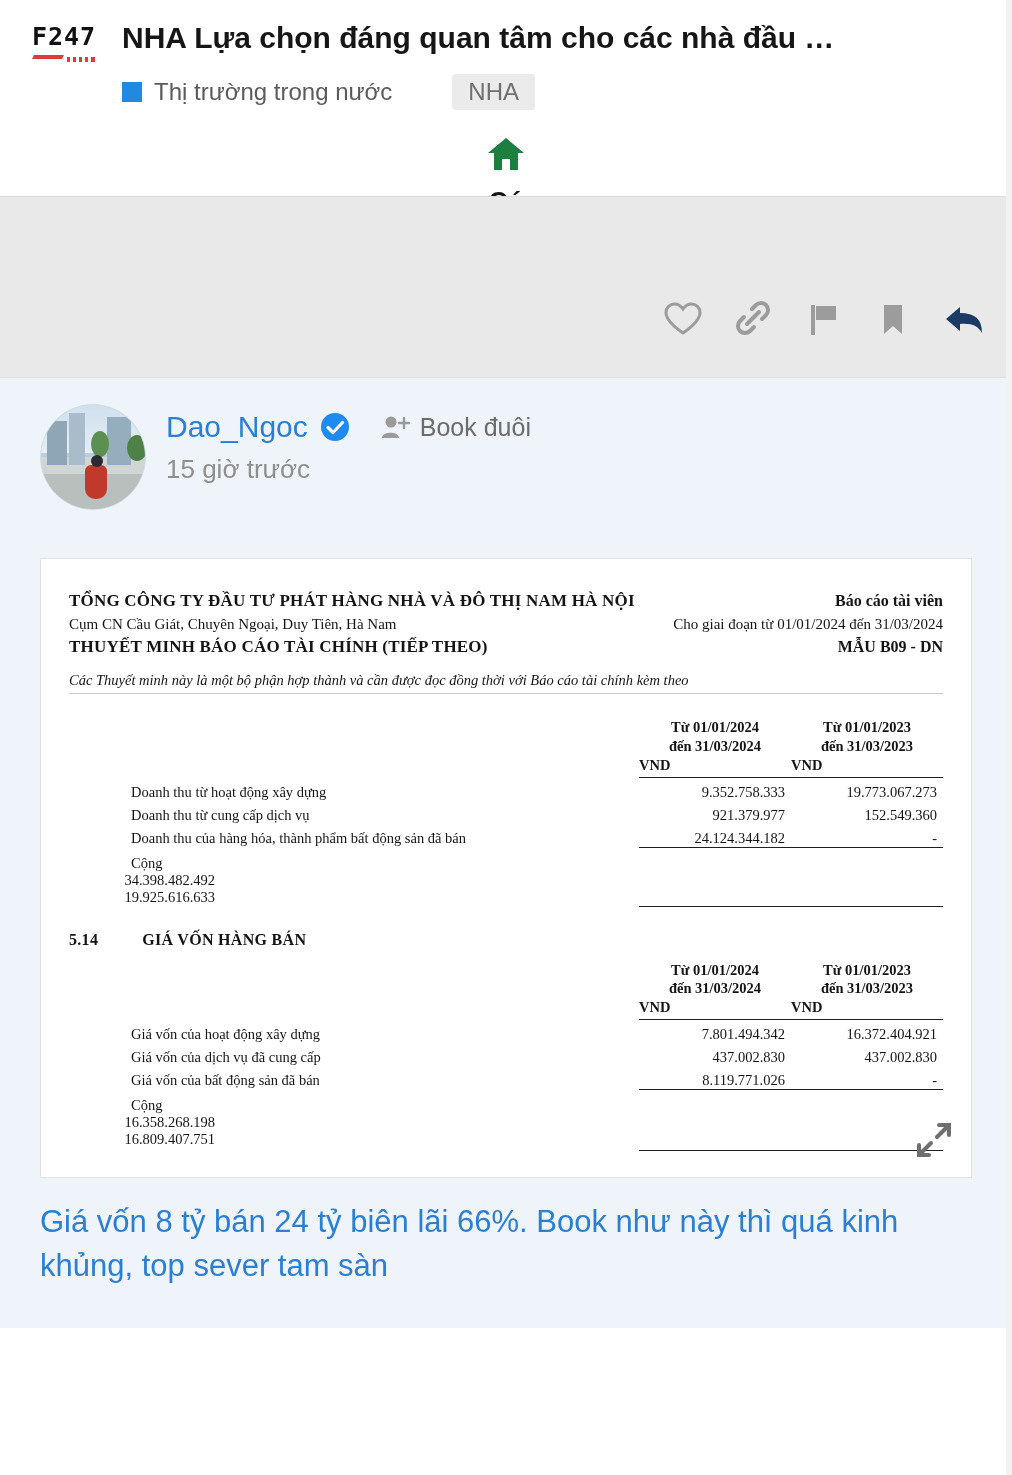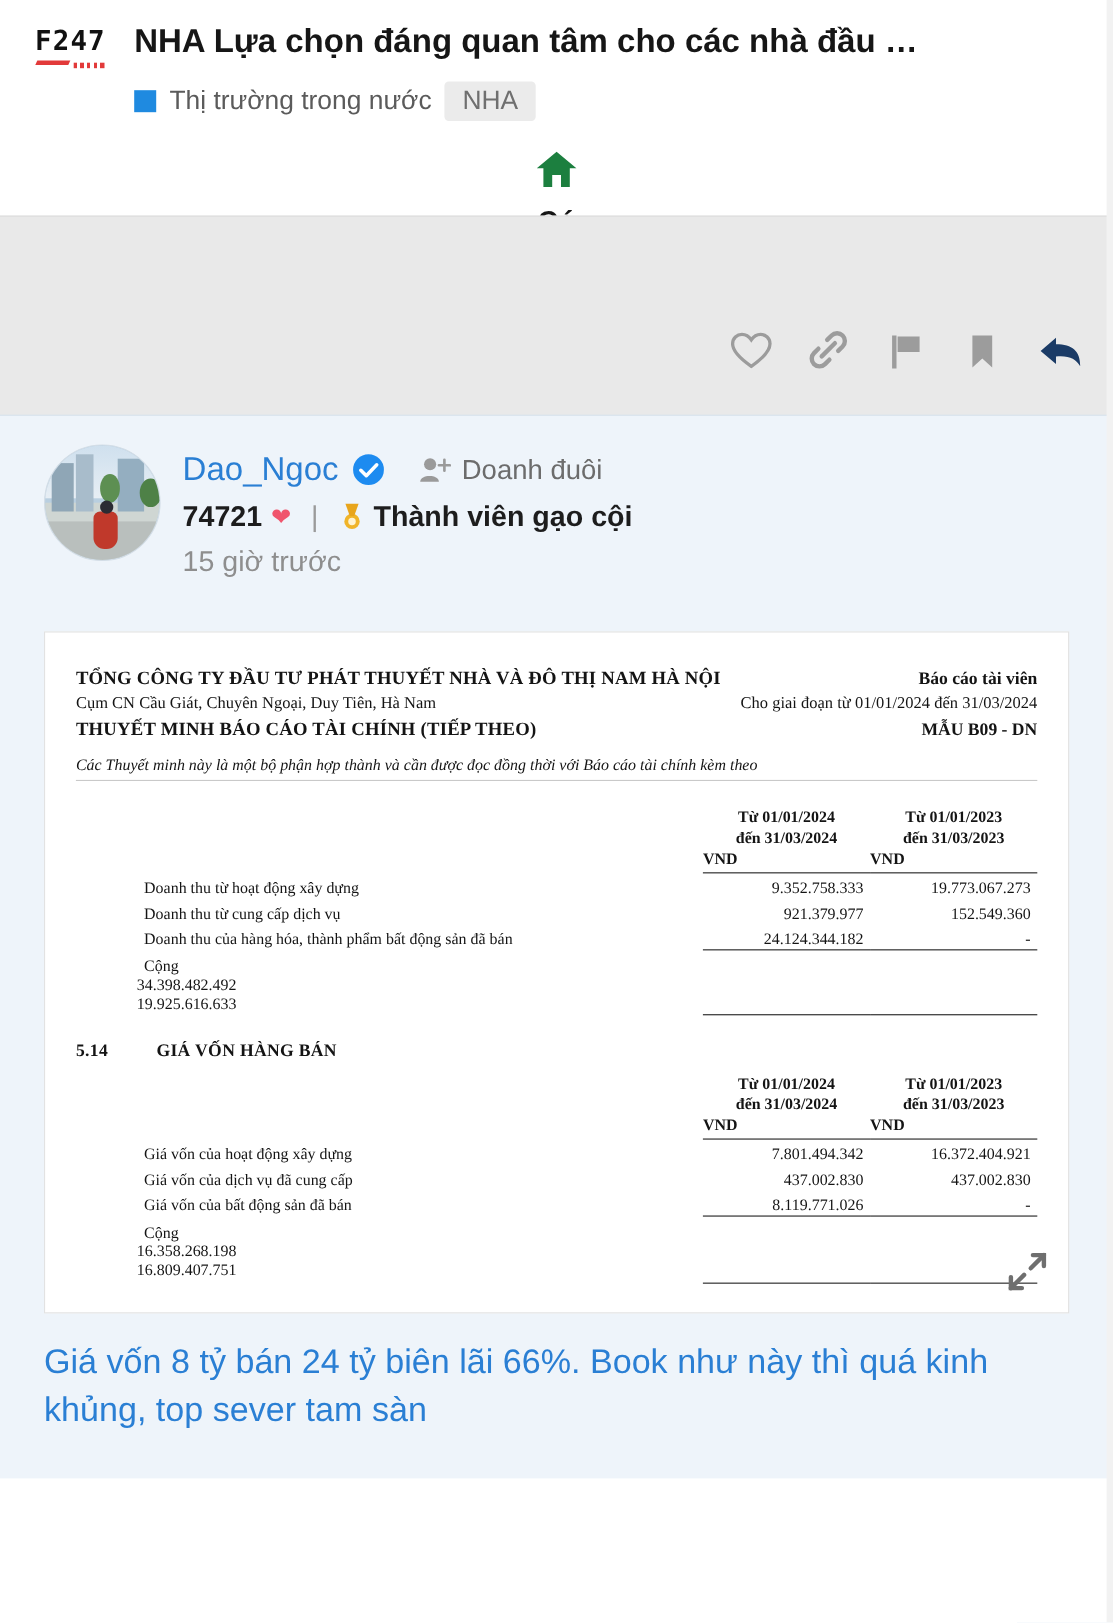--- a/index.html
+++ b/index.html
@@ -83,20 +83,21 @@
   .crumb-text {
     font-size: 24px;
     color: #5b5b5b;
   }
   .crumb-tag {
     font-size: 24px;
     color: #6f6f6f;
     background: #ebebeb;
     border-radius: 4px;
     padding: 4px 16px;
+    margin-left: 48px;
   }
 
   
   .viewers {
     display: flex;
     align-items: center;
     gap: 10px;
     padding: 6px 14px 0 14px;
     height: 66px;
     flex-direction: column;
@@ -398,46 +399,33 @@
           </svg>
         </span>
         <span class="follow">
           <span class="follow-icon">
             <svg width="30" height="26" viewBox="0 0 30 26" aria-hidden="true">
               <circle cx="11" cy="8" r="5.5" fill="#9a9a9a"></circle>
               <path d="M2 24 C2 17 19 17 19 24 Z" fill="#9a9a9a"></path>
               <path d="M24 4 L24 14 M19 9 L29 9" stroke="#9a9a9a" stroke-width="2.4" stroke-linecap="round"></path>
             </svg>
           </span>
-          <span class="follow-text">Doanh đuôi</span>
+          <span class="follow-text">Book đuôi</span>
         </span>
       </div>
 
-      <div class="user-line2">
-        <span class="points">74721</span>
-        <span class="heart">❤</span>
-        <span class="divider-pipe">|</span>
-        <span class="medal">
-          <svg width="24" height="28" viewBox="0 0 24 28" aria-hidden="true">
-            <circle cx="12" cy="18" r="7" fill="#f0b429"></circle>
-            <path d="M6 2 L10 13 L14 13 L18 2 Z" fill="#e8a51c"></path>
-            <circle cx="12" cy="18" r="3.4" fill="#fff3d0"></circle>
-          </svg>
-        </span>
-        <span class="rank">Thành viên gạo cội</span>
-      </div>
 
       <div class="timestamp">15 giờ trước</div>
     </div>
   </div>
 
   <div class="doc-wrap">
     <div class="doc-top">
       <div class="doc-row">
-        <span class="doc-company">TỔNG CÔNG TY ĐẦU TƯ PHÁT THUYẾT NHÀ VÀ ĐÔ THỊ NAM HÀ NỘI</span>
+        <span class="doc-company">TỔNG CÔNG TY ĐẦU TƯ PHÁT HÀNG NHÀ VÀ ĐÔ THỊ NAM HÀ NỘI</span>
         <span class="doc-right-b">Báo cáo tài viên</span>
       </div>
       <div class="doc-row">
         <span class="doc-sub">Cụm CN Cầu Giát, Chuyên Ngoại, Duy Tiên, Hà Nam</span>
         <span class="doc-sub-r">Cho giai đoạn từ 01/01/2024 đến 31/03/2024</span>
       </div>
       <div class="doc-row">
         <span class="doc-company">THUYẾT MINH BÁO CÁO TÀI CHÍNH (TIẾP THEO)</span>
         <span class="doc-right-b">MẪU B09 - DN</span>
       </div>

